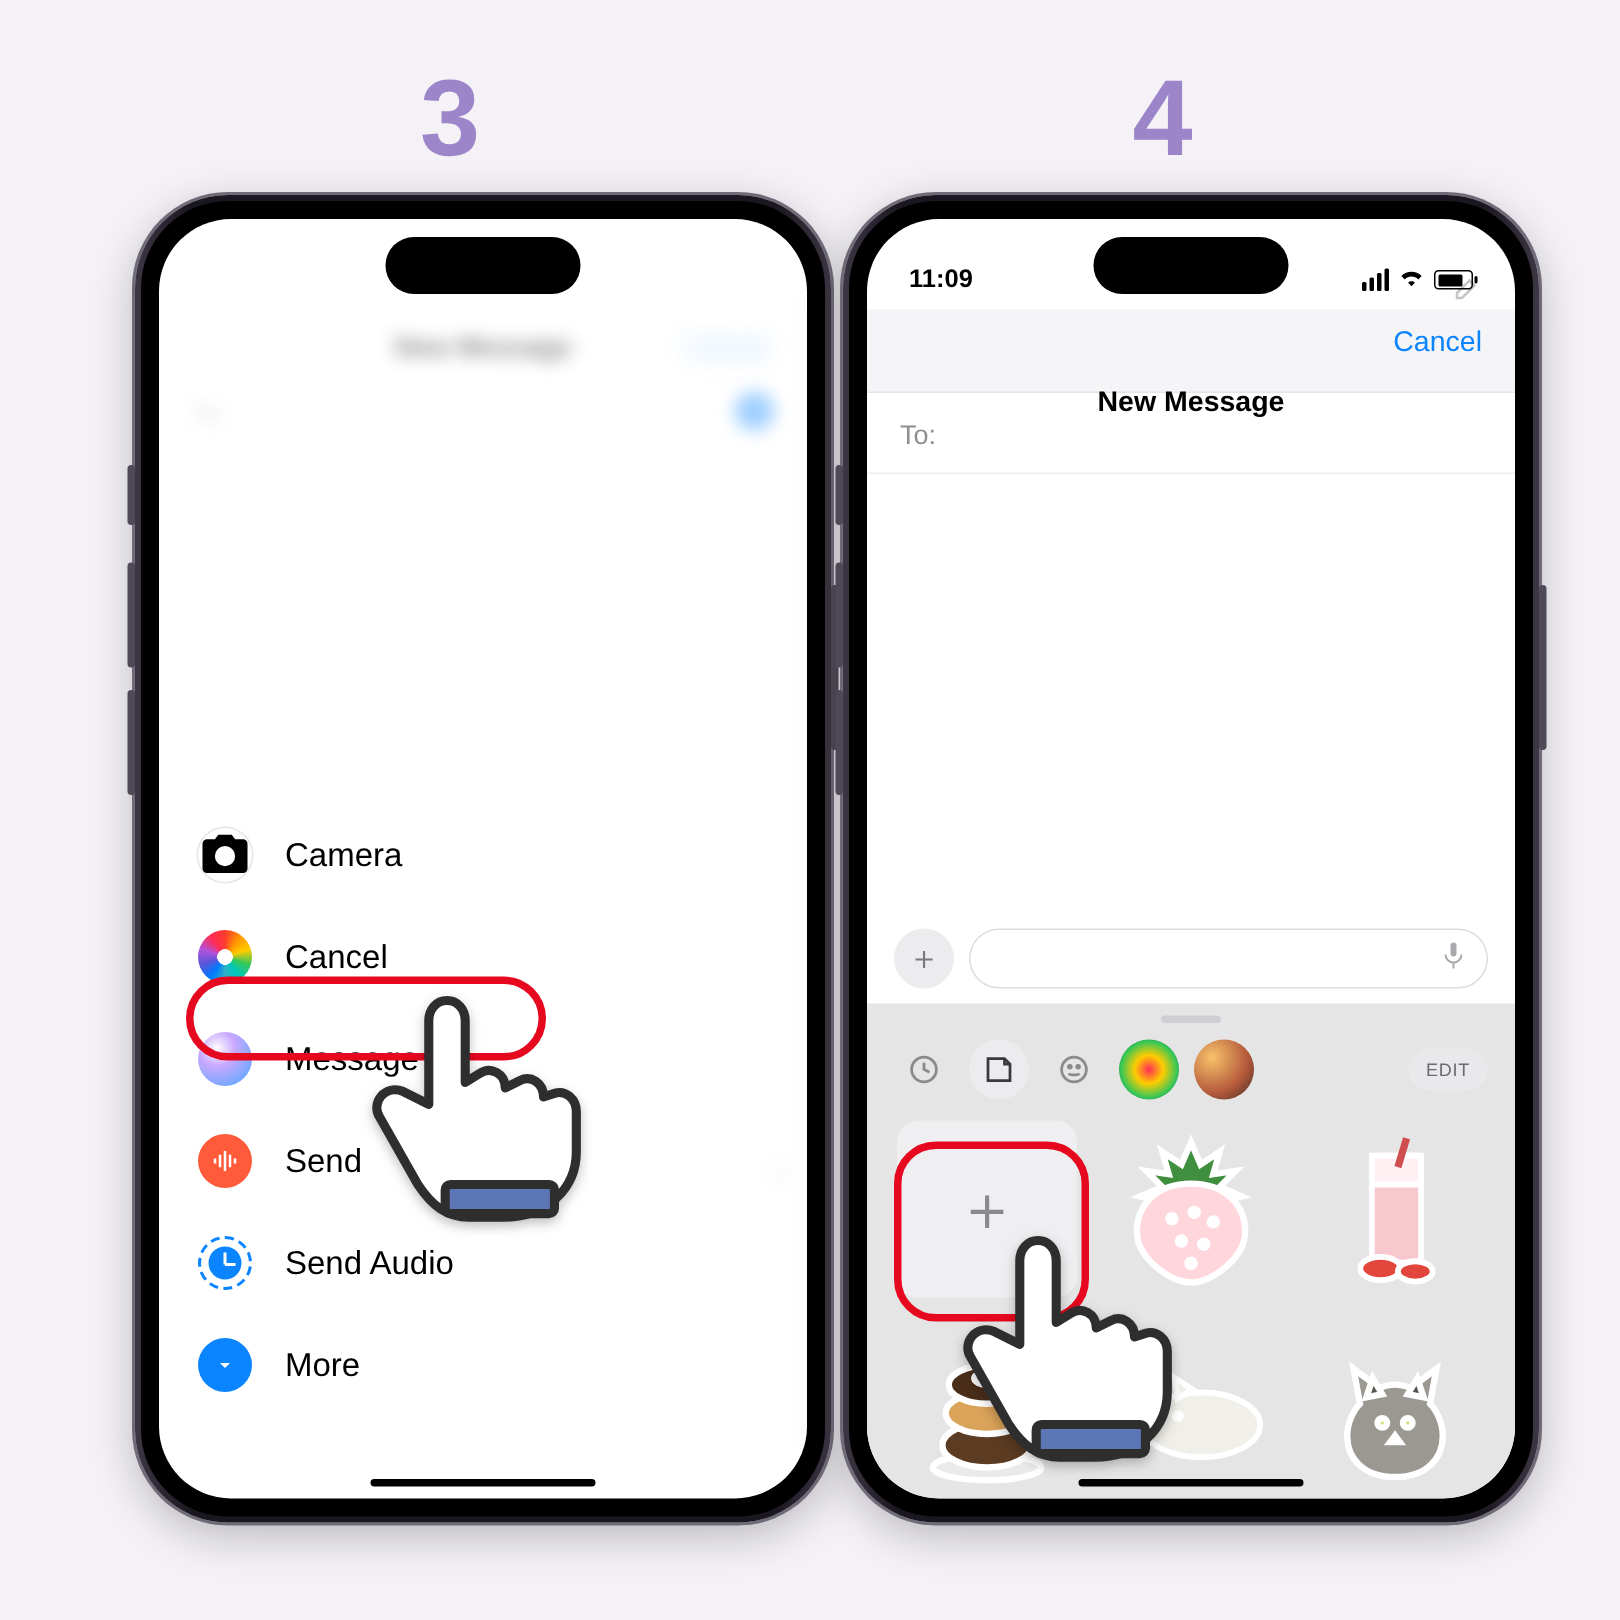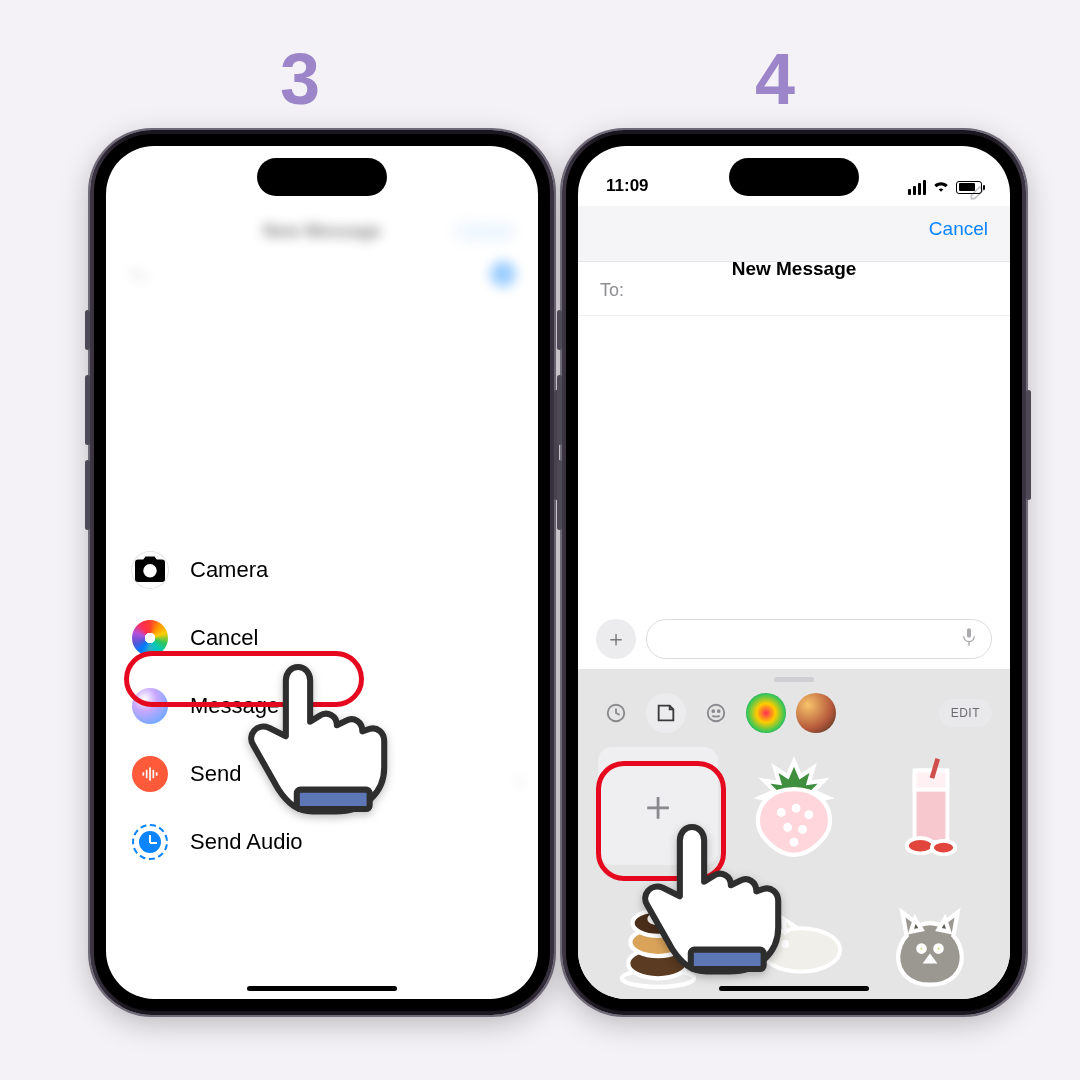--- a/index.html
+++ b/index.html
@@ -184,20 +184,28 @@
                 </svg>
             </span>
             <span>Send</span>
           </li>
           <li class="menu-item">
             <span class="mi-icon mi-later">
                 <span class="mi-later-inner"></span>
               </span>
             <span>Send Audio</span>
           </li>
+          <li class="menu-item">
+            <span class="mi-icon mi-more">
+              <svg viewBox="0 0 24 24" fill="#fff">
+                  <path d="M7 10l5 5 5-5z"></path>
+                </svg>
+            </span>
+            <span>More</span>
+          </li>
         </ul>
       </div>
 
       <div class="callout c1"></div>
       <div class="home-ind"></div>
     </div>
 
     <div class="hand h1">
       <svg viewBox="0 0 120 140">
           <g stroke="#2e2e2e" stroke-width="5" fill="#fff" stroke-linejoin="round">

